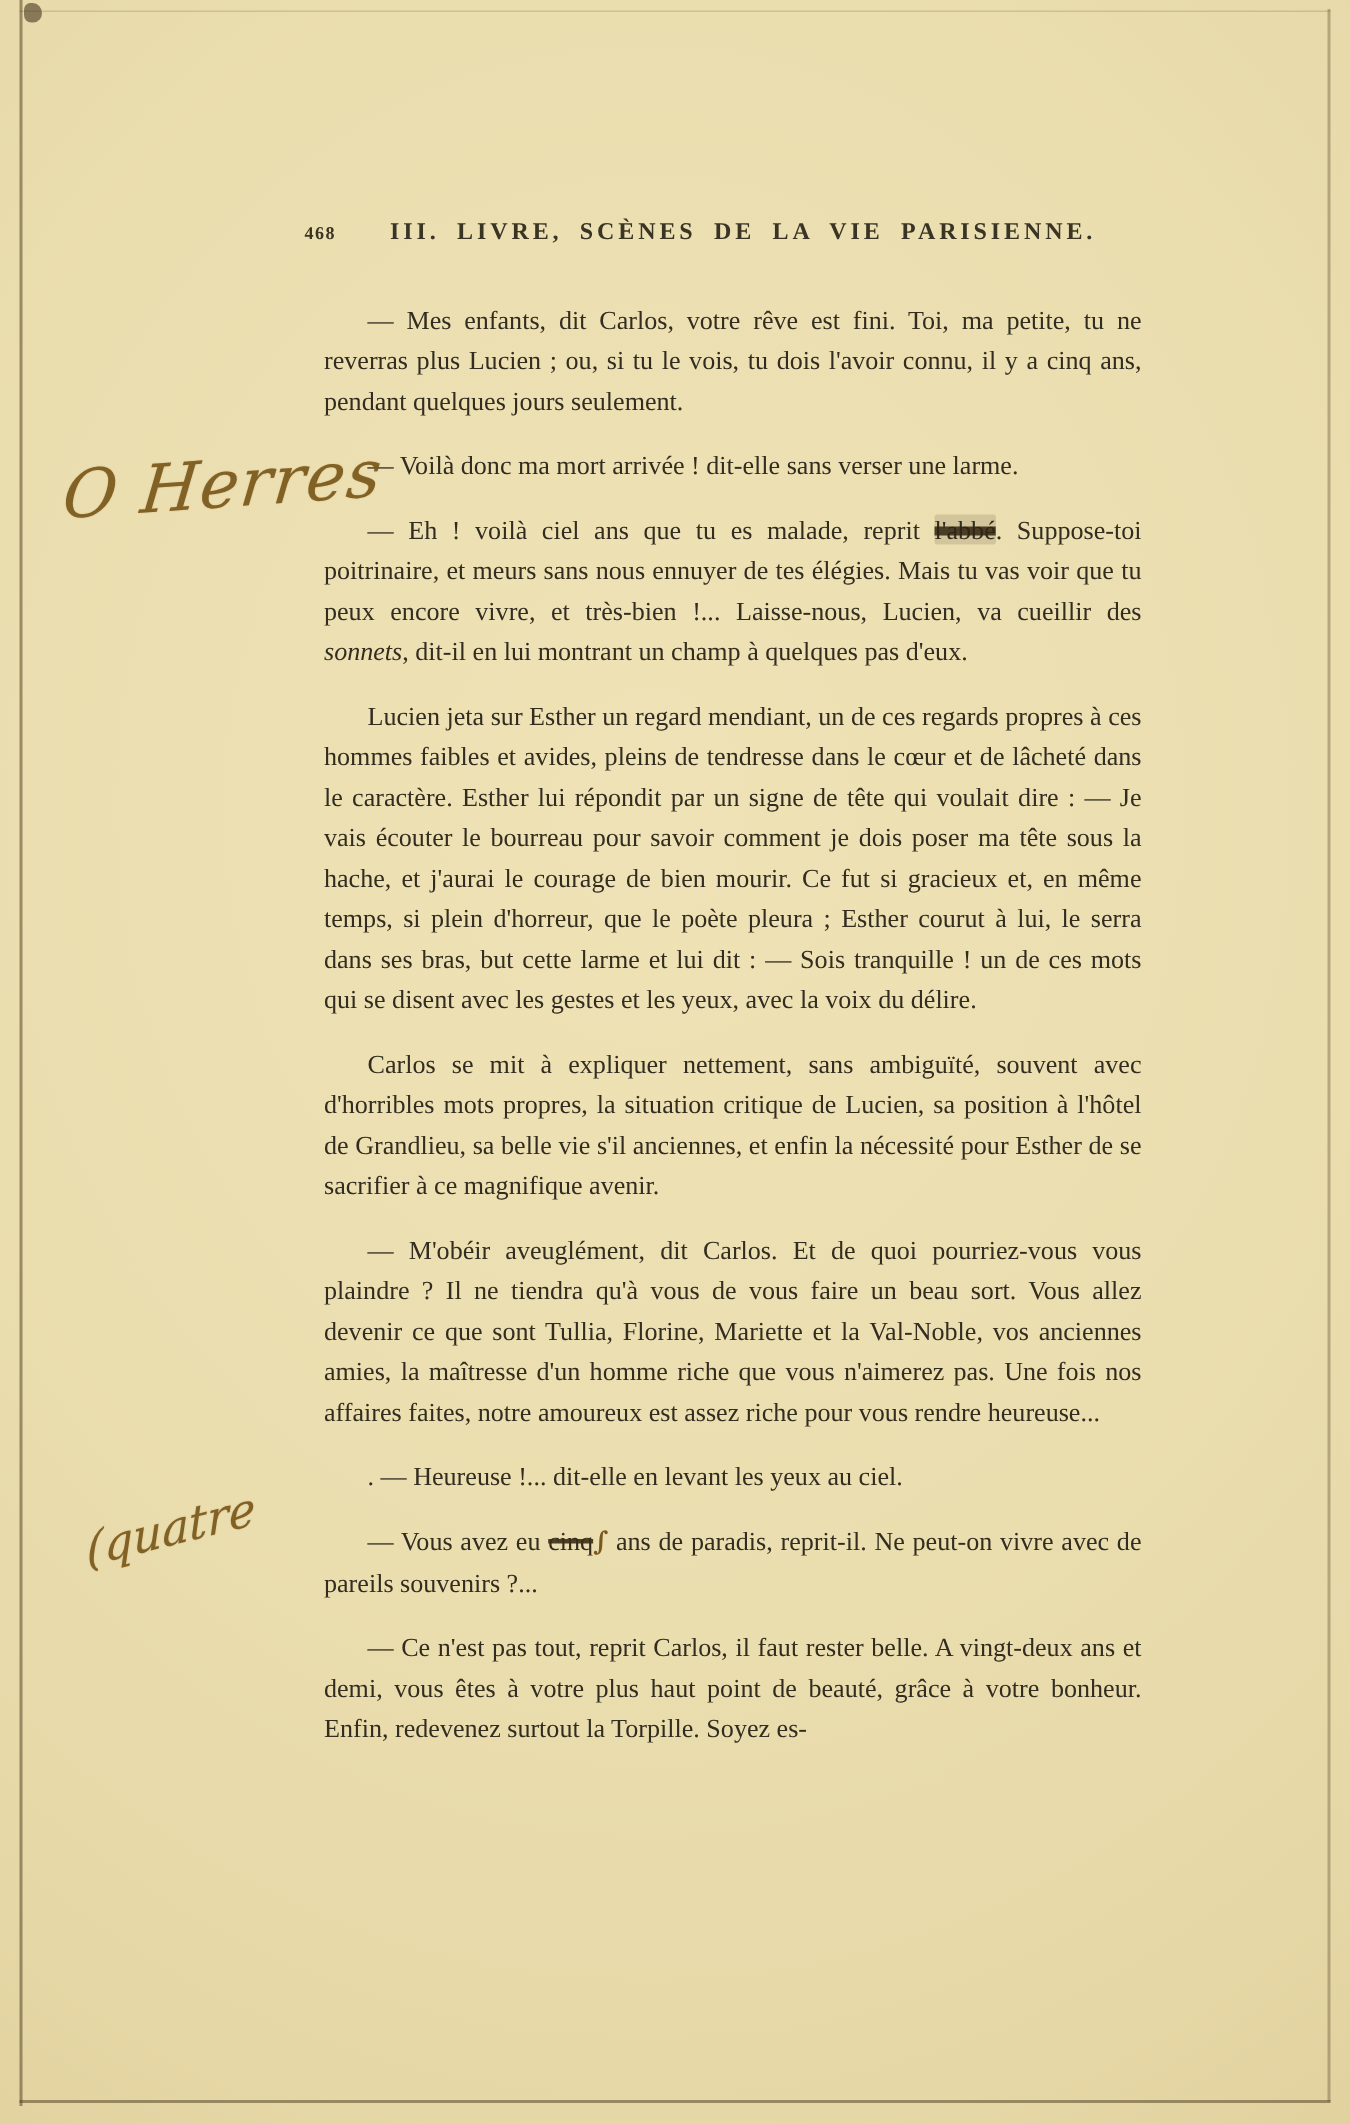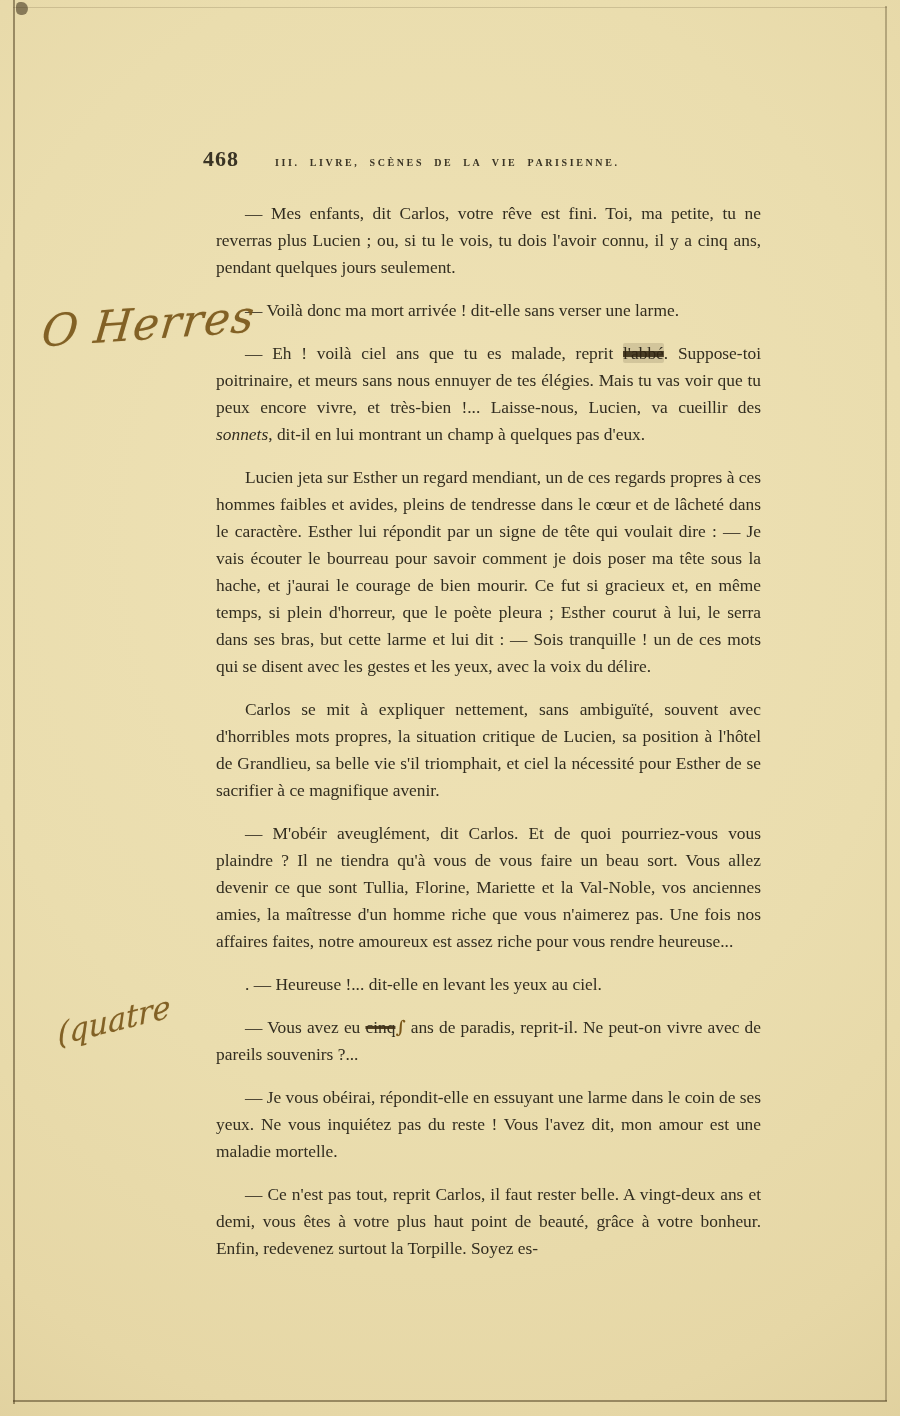--- a/index.html
+++ b/index.html
@@ -18,23 +18,23 @@
   #edge-bottom{left:13px;top:1400px;width:874px;height:2px;}
   #edge-right{left:885px;top:6px;width:2px;height:1395px;opacity:.65;}
   #edge-top{left:13px;top:7px;width:874px;height:1px;opacity:.35;}
   .blob{position:absolute;left:16px;top:2px;width:12px;height:13px;
     background:rgba(55,42,20,.55);border-radius:40% 60% 55% 45%;}
 
   .page-header{
     position:absolute;left:203px;top:146px;width:576px;
     display:flex;align-items:baseline;color:#3a3425;
   }
-  .page-number{font-size:22px;font-weight:bold;letter-spacing:1px;}
+  .page-number{font-size:12px;font-weight:bold;letter-spacing:1px;}
   .header-title{
-    margin-left:36px;font-size:10px;font-weight:bold;
+    margin-left:36px;font-size:16px;font-weight:bold;
     letter-spacing:2.6px;word-spacing:5px;white-space:nowrap;color:#3a3425;
   }
 
   .text-block{
     position:absolute;left:200px;top:184px;width:577px;
     font-size:17.4px;line-height:27px;color:#322d20;
     text-align:justify;
   }
   .text-block p{margin:16px;text-indent:29px;}
   .it{font-style:italic;}
@@ -79,23 +79,22 @@
   <div class="page-header">
     <span class="page-number">468</span>
     <span class="header-title">III. LIVRE, SCÈNES DE LA VIE PARISIENNE.</span>
   </div>
 
   <div class="text-block">
       <p><span>— Mes enfants, dit Carlos, votre rêve est fini. Toi, ma petite, tu ne reverras plus Lucien ; ou, si tu le vois, tu dois l'avoir connu, il y a cinq ans, pendant quelques jours seulement.</span></p>
       <p><span>— Voilà donc ma mort arrivée ! dit-elle sans verser une larme.</span></p>
       <p><span>— Eh ! voilà ciel ans que tu es malade, reprit </span><span class="heavy">l'abbé</span><span>. Suppose-toi poitrinaire, et meurs sans nous ennuyer de tes élégies. Mais tu vas voir que tu peux encore vivre, et très-bien !... Laisse-nous, Lucien, va cueillir des </span><span class="it">sonnets</span><span>, dit-il en lui montrant un champ à quelques pas d'eux.</span></p>
       <p><span>Lucien jeta sur Esther un regard mendiant, un de ces regards propres à ces hommes faibles et avides, pleins de tendresse dans le cœur et de lâcheté dans le caractère. Esther lui répondit par un signe de tête qui voulait dire : — Je vais écouter le bourreau pour savoir comment je dois poser ma tête sous la hache, et j'aurai le courage de bien mourir. Ce fut si gracieux et, en même temps, si plein d'horreur, que le poète pleura ; Esther courut à lui, le serra dans ses bras, but cette larme et lui dit : — Sois tranquille ! un de ces mots qui se disent avec les gestes et les yeux, avec la voix du délire.</span></p>
-      <p><span>Carlos se mit à expliquer nettement, sans ambiguïté, souvent avec d'horribles mots propres, la situation critique de Lucien, sa position à l'hôtel de Grandlieu, sa belle vie s'il triomphait, et ciel la nécessité pour Esther de se sacrifier à ce magnifique avenir.</span></p>
+      <p><span>Carlos se mit à expliquer nettement, sans ambiguïté, souvent avec d'horribles mots propres, la situation critique de Lucien, sa position à l'hôtel de Grandlieu, sa belle vie s'il anciennes, et enfin la nécessité pour Esther de se sacrifier à ce magnifique avenir.</span></p>
       <p><span>— M'obéir aveuglément, dit Carlos. Et de quoi pourriez-vous vous plaindre ? Il ne tiendra qu'à vous de vous faire un beau sort. Vous allez devenir ce que sont Tullia, Florine, Mariette et la Val-Noble, vos anciennes amies, la maîtresse d'un homme riche que vous n'aimerez pas. Une fois nos affaires faites, notre amoureux est assez riche pour vous rendre heureuse...</span></p>
       <p><span>. — Heureuse !... dit-elle en levant les yeux au ciel.</span></p>
       <p><span>— Vous avez eu </span><span class="strike">cinq</span><span class="hand">∫</span><span> ans de paradis, reprit-il. Ne peut-on vivre avec de pareils souvenirs ?...</span></p>
-      <p><span>— Je vous obéirai, répondit-elle en essuyant une larme dans le coin de ses yeux. Ne vous inquiétez pas du reste ! Vous l'avez dit, mon amour est une maladie mortelle.</span></p>
       <p><span>— Ce n'est pas tout, reprit Carlos, il faut rester belle. A vingt-deux ans et demi, vous êtes à votre plus haut point de beauté, grâce à votre bonheur. Enfin, redevenez surtout la Torpille. Soyez es-</span></p>
     </div>
 
   <div class="note" id="note1">O Herres</div>
   <div class="note" id="note2">(quatre</div>
 </div>
 
 </body></html>

